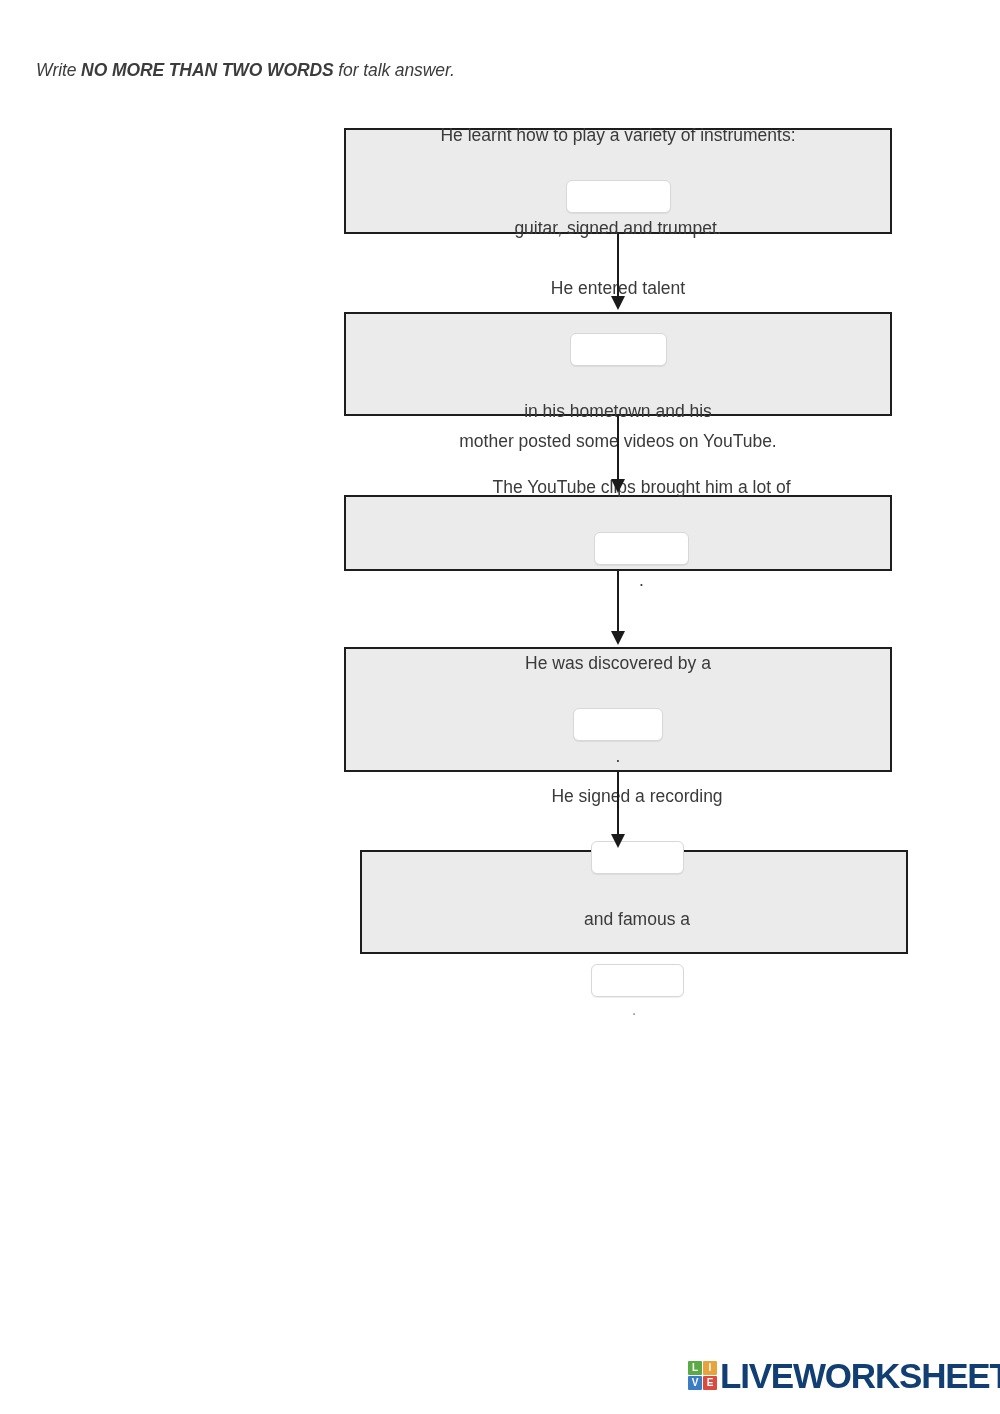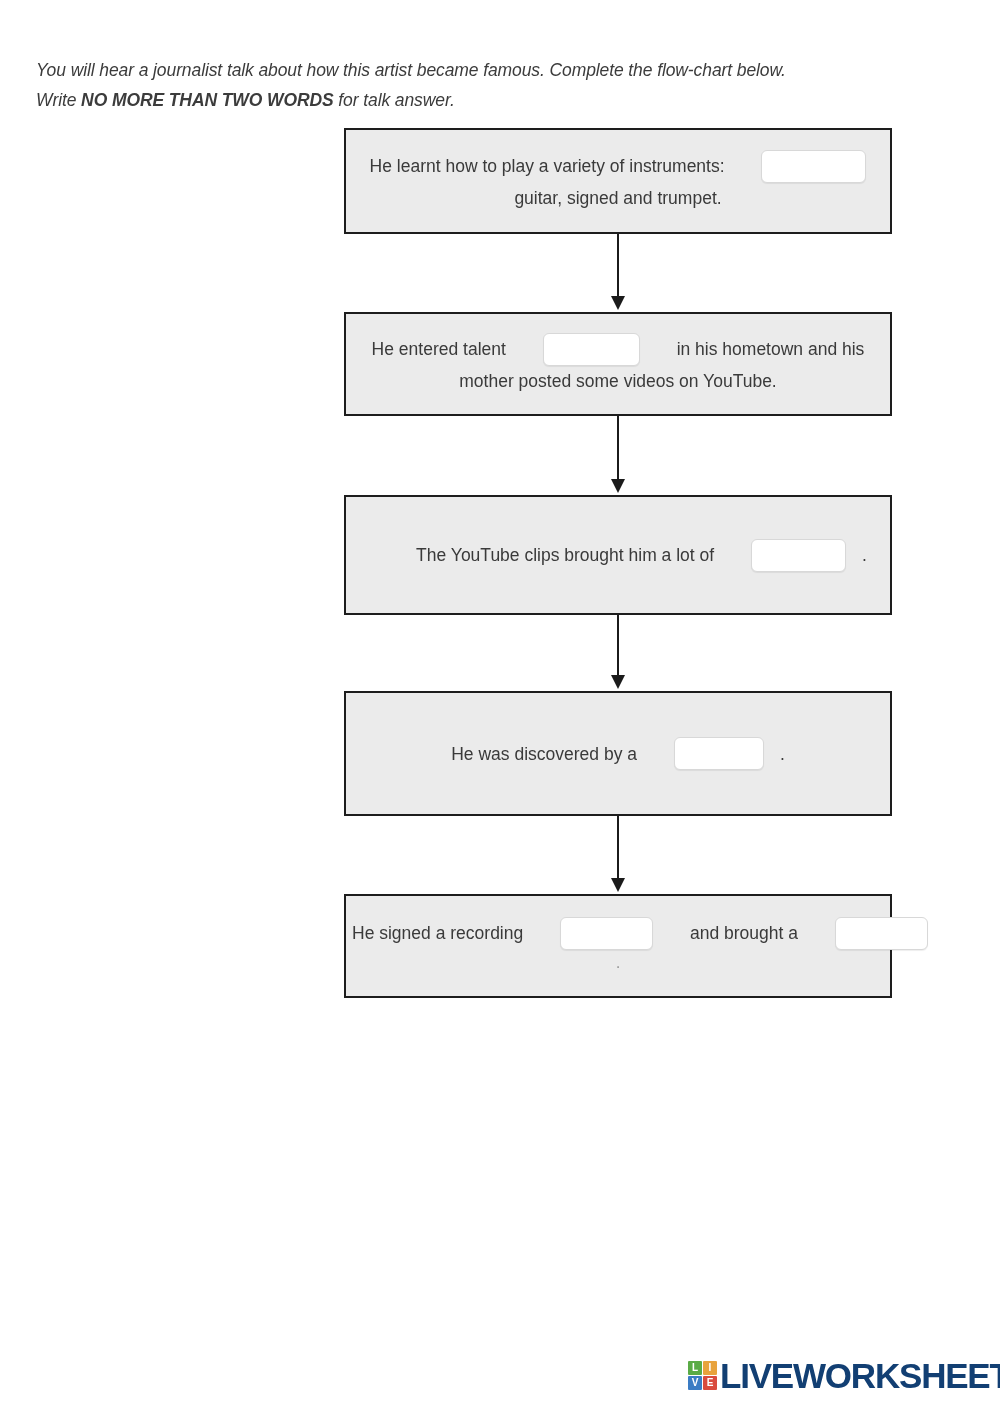--- a/index.html
+++ b/index.html
@@ -48,36 +48,37 @@
     color: #3a3a3a;
     font-size: 17.5px;
     display: flex;
     flex-direction: column;
     justify-content: center;
   }
   .box-line {
     display: flex;
     align-items: center;
     justify-content: center;
-    gap: 16px;
+    gap: 0px;
     line-height: 30px;
     white-space: nowrap;
+    flex-direction: column;
   }
   .box-line.left-flush {
     justify-content: flex-start;
     padding-left: 6px;
   }
   .txt { white-space: pre; }
 
   
   .box-1 { height: 106px; }
   .box-2 { height: 104px; }
-  .box-3 { height: 120px; padding-left: 47px; }
+  .box-3 { height: 76px; padding-left: 47px; }
   .box-4 { height: 125px; }
-  .box-5 { height: 104px; }
+  .box-5 { height: 104px; margin-left: 16px; }
 
   
   .answer-input {
     box-sizing: border-box;
     height: 33px;
     background: #ffffff;
     border: 1px solid #d8d8d8;
     border-radius: 6px;
     box-shadow: 0 1px 1px rgba(0,0,0,0.07);
     outline: none;
@@ -174,21 +175,20 @@
     font-weight: bold;
     color: #123f73;
     letter-spacing: -1.2px;
     line-height: 1;
   }
 </style>
 </head>
 <body>
 
 <div class="instructions">
-  <span class="line">You will hear a journalist talk about how this artist became famous. Complete the flow-chart below.</span>
   <span class="line">
     <span>Write </span><b>NO MORE THAN TWO WORDS</b><span> for talk answer.</span>
   </span>
 </div>
 
 <div class="flowchart">
 
   <div class="flow-box box-1">
     <div class="box-line">
       <span class="txt">He learnt how to play a variety of instruments:</span>
@@ -258,21 +258,21 @@
       <div class="arrow-head"></div>
     </div>
   </div>
 
   <div class="flow-box box-5">
     <div class="box-line left-flush">
       <span class="txt">He signed a recording</span>
       <span class="txt">&nbsp;</span>
       <input class="answer-input w-93" type="text" placeholder="" style="">
       <span class="txt">&nbsp;</span>
-      <span class="txt">and brought a</span>
+      <span class="txt">and famous a</span>
       <span class="txt">&nbsp;</span>
       <input class="answer-input w-93" type="text" placeholder="" style="">
     </div>
     <div class="center-dot">.</div>
   </div>
 
 </div>
 
 <div class="footer-logo">
   <div class="logo-mark">

